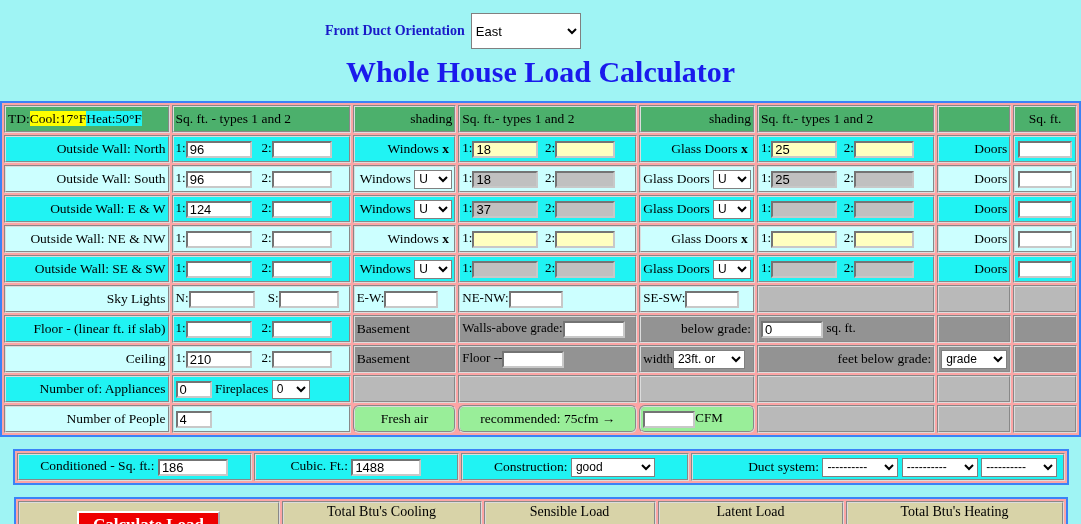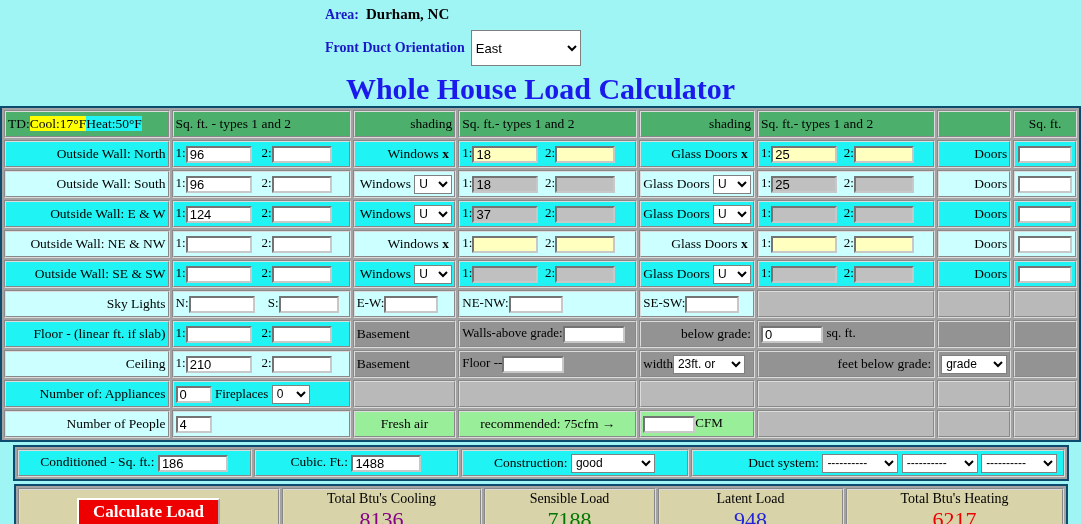--- a/index.html
+++ b/index.html
@@ -34,41 +34,41 @@
     text-align: center; color: #1a1aec; font-weight: bold;
     font-size: 30px; font-family: "Liberation Serif", serif;
     margin-top: 6px; letter-spacing: 0px;
   }
 
   
   table.grid {
     border-collapse: separate;
     border-spacing: 2px;
     table-layout: fixed;
-    margin: 0 auto;
-    background: #a3a3a3;
-    border: 2px solid #0c4a6e;
+    margin: 12px auto;
+    background: #fca5a5;
+    border: 2px solid #3b82f6;
   }
   .grid td {
     border: 2px groove #dcdcdc;
     font-family: "Liberation Serif", serif;
     font-size: 13.5px;
     color: #000;
     padding: 1px 2px;
     height: 22px;
     vertical-align: middle;
     white-space: nowrap;
     overflow: hidden;
   }
   .cy  { background: #20f3f3; }   
   .cyl { background: #ccffff; }   
   .grn { background: #4cb06c; }   
   .gry { background: #939393; }   
   .gry2{ background: #b9b9b9; }
-  .grnlt { background: #99ee99; } 
+  .grnlt { background: #99ee99; border-radius: 6px; } 
   .tan { background: #d8d3a8; }
   .hdrtxt { color: #1919c8; font-size: 13px; }
   .r { text-align: right; }
   .c { text-align: center; }
   .l { text-align: left; }
 
   .td-cell { background: #4cb06c; font-size: 12px; padding-left: 2px; }
   .td-cell .hi-y { background: #ffff00; }
   .td-cell .hi-c { background: #20f3f3; }
 
@@ -125,24 +125,20 @@
   .v-lat  { color: #2222dd; }
   .v-heat { color: #ee0000; }
   .cellpad { padding: 3px 2px 4px 2px; }
 </style>
 </head>
 <body>
 
 <div class="page">
 
   <div class="hdr">
-    <div class="hdr-row">
-      <span class="hdr-label hdr-area-label">Area:</span>
-      <span class="hdr-area-value">Durham, NC</span>
-    </div>
     <div class="hdr-row hdr-row2">
       <span class="hdr-label hdr-fd-label">Front Duct Orientation</span>
       <select class="fd-select">
         <option>East</option>
       </select>
     </div>
   </div>
 
   <div class="title">Whole House Load Calculator</div>
 

